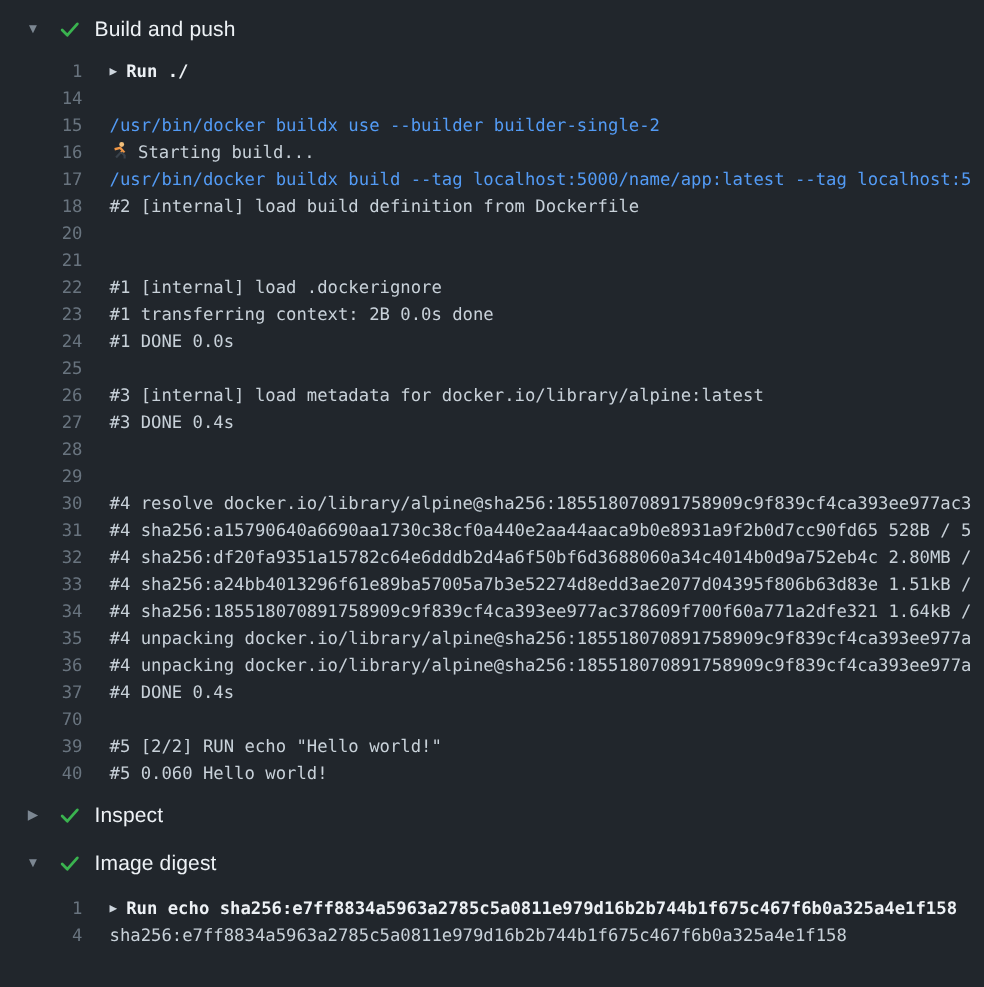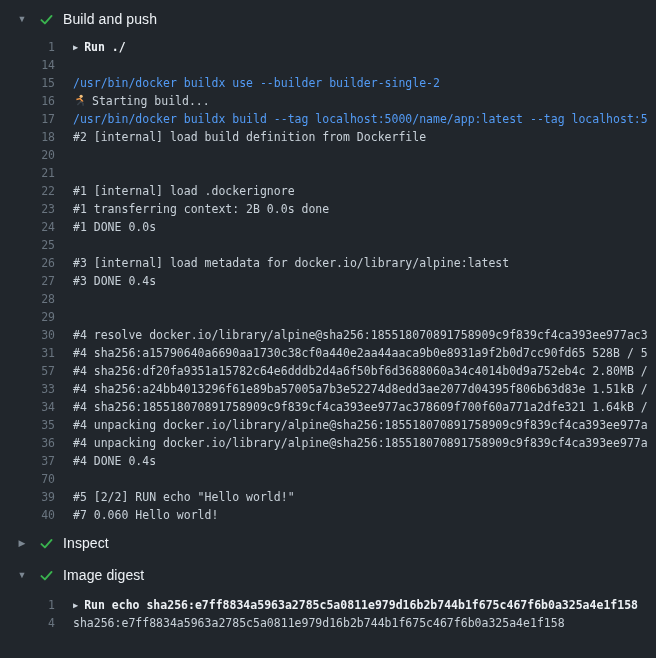--- a/index.html
+++ b/index.html
@@ -81,29 +81,29 @@
       <div class="row default"><a class="num">22</a><span class="txt">#1 [internal] load .dockerignore</span></div>
       <div class="row default"><a class="num">23</a><span class="txt">#1 transferring context: 2B 0.0s done</span></div>
       <div class="row default"><a class="num">24</a><span class="txt">#1 DONE 0.0s</span></div>
       <div class="row default"><a class="num">25</a><span class="txt"></span></div>
       <div class="row default"><a class="num">26</a><span class="txt">#3 [internal] load metadata for docker.io/library/alpine:latest</span></div>
       <div class="row default"><a class="num">27</a><span class="txt">#3 DONE 0.4s</span></div>
       <div class="row default"><a class="num">28</a><span class="txt"></span></div>
       <div class="row default"><a class="num">29</a></div>
       <div class="row default"><a class="num">30</a><span class="txt">#4 resolve docker.io/library/alpine@sha256:185518070891758909c9f839cf4ca393ee977ac3</span></div>
       <div class="row default"><a class="num">31</a><span class="txt">#4 sha256:a15790640a6690aa1730c38cf0a440e2aa44aaca9b0e8931a9f2b0d7cc90fd65 528B / 5</span></div>
-      <div class="row default"><a class="num">57</a><span class="txt">#4 sha256:df20fa9351a15782c64e6dddb2d4a6f50bf6d3688060a34c4014b0d9a752eb4c 2.80MB /</span></div>
+      <div class="row default"><a class="num">32</a><span class="txt">#4 sha256:df20fa9351a15782c64e6dddb2d4a6f50bf6d3688060a34c4014b0d9a752eb4c 2.80MB /</span></div>
       <div class="row default"><a class="num">33</a><span class="txt">#4 sha256:a24bb4013296f61e89ba57005a7b3e52274d8edd3ae2077d04395f806b63d83e 1.51kB /</span></div>
       <div class="row default"><a class="num">34</a><span class="txt">#4 sha256:185518070891758909c9f839cf4ca393ee977ac378609f700f60a771a2dfe321 1.64kB /</span></div>
       <div class="row default"><a class="num">35</a><span class="txt">#4 unpacking docker.io/library/alpine@sha256:185518070891758909c9f839cf4ca393ee977a</span></div>
       <div class="row default"><a class="num">36</a><span class="txt">#4 unpacking docker.io/library/alpine@sha256:185518070891758909c9f839cf4ca393ee977a</span></div>
       <div class="row default"><a class="num">37</a><span class="txt">#4 DONE 0.4s</span></div>
       <div class="row default"><a class="num">70</a><span class="txt"></span></div>
       <div class="row default"><a class="num">39</a><span class="txt">#5 [2/2] RUN echo "Hello world!"</span></div>
-      <div class="row default"><a class="num">40</a><span class="txt">#7 0.060 Hello world!</span></div>
+      <div class="row default"><a class="num">40</a><span class="txt">#5 0.060 Hello world!</span></div>
     </div>
 
   <div class="gap-inspect"></div>
   <div class="sec-header">
     <span class="chev">▶</span>
     <span class="check">
       <svg width="15" height="15" viewBox="0 0 16 16">
           <path d="M2.6 8.6 L6.3 12.2 L13.4 4.2" fill="none" stroke="#3ab34f" stroke-width="2" stroke-linecap="round" stroke-linejoin="round"></path>
         </svg>
     </span>

